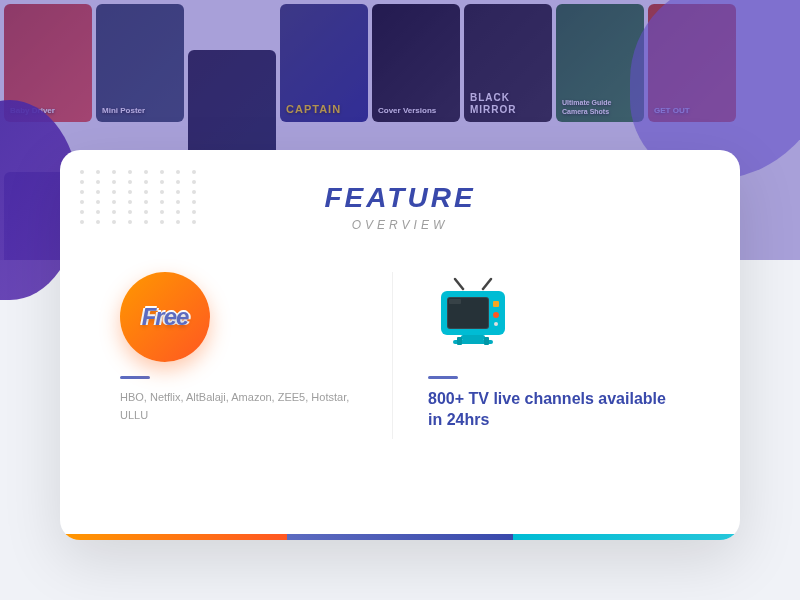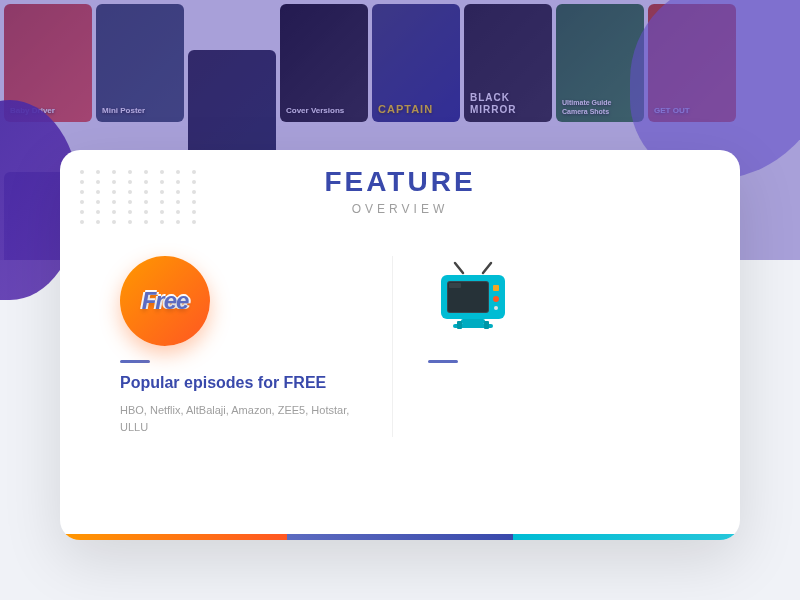--- a/index.html
+++ b/index.html
@@ -132,23 +132,24 @@
 
     .dot {
       width: 4px;
       height: 4px;
       background: #e0e0e0;
       border-radius: 50%;
     }
 
     .card-header {
       text-align: center;
-      padding: 16px 20px 20px;
+      padding: 32px 20px 20px;
       position: relative;
       z-index: 2;
+      font-style: italic;
     }
 
     .feature-title {
       font-size: 28px;
       font-weight: 800;
       color: #3949ab;
       letter-spacing: 3px;
       text-transform: uppercase;
     }
 
@@ -273,27 +274,27 @@
     <span class="movie-title">Baby Driver</span>
   </div>
   <div class="movie-card mc2">
     <div class="movie-card-inner"></div>
     <span class="movie-title">Mini Poster</span>
   </div>
   <div class="movie-card mc3">
     <div class="movie-card-inner"></div>
     <span class="movie-title">Amélie</span>
   </div>
+  <div class="movie-card mc4">
+    <div class="movie-card-inner"></div>
+    <span class="movie-title" style="font-size:11px; letter-spacing:1px; color:#ffd700;">CAPTAIN</span>
+  </div>
   <div class="movie-card mc5">
     <div class="movie-card-inner"></div>
     <span class="movie-title">Cover Versions</span>
-  </div>
-  <div class="movie-card mc4">
-    <div class="movie-card-inner"></div>
-    <span class="movie-title" style="font-size:11px; letter-spacing:1px; color:#ffd700;">CAPTAIN</span>
   </div>
   <div class="movie-card mc5" style="background:linear-gradient(135deg, #111,#222);">
     <div class="movie-card-inner"></div>
     <span class="movie-title" style="font-size:10px; letter-spacing:1px;">BLACK MIRROR</span>
   </div>
   <div class="movie-card mc7">
     <div class="movie-card-inner"></div>
     <span class="movie-title" style="font-size:7px;">Ultimate Guide Camera Shots</span>
   </div>
   <div class="movie-card mc8">
@@ -391,21 +392,20 @@
     <div class="feature-subtitle">OVERVIEW</div>
   </div>
 
   <div class="features-row">
 
     <div class="feature-item">
       <div class="free-icon">
         <span class="free-text">Free</span>
       </div>
       <div class="separator-line"></div>
-      <div class="feature-heading">Popular episodes for FREE</div>
       <div class="feature-desc">HBO, Netflix, AltBalaji, Amazon, ZEE5, Hotstar, ULLU</div>
     </div>
 
     <div class="feature-item">
       <div class="tv-icon-wrap">
         <svg class="tv-svg" viewBox="0 0 80 80" xmlns="http://www.w3.org/2000/svg">
 
           <line x1="30" y1="12" x2="22" y2="2" stroke="#444" stroke-width="2.5" stroke-linecap="round"></line>
           <line x1="50" y1="12" x2="58" y2="2" stroke="#444" stroke-width="2.5" stroke-linecap="round"></line>
 
@@ -422,20 +422,21 @@
           <circle cx="63" cy="47" r="2" fill="#e0e0e0"></circle>
 
           <rect x="28" y="58" width="24" height="5" rx="2" fill="#00acc1"></rect>
           <rect x="20" y="63" width="40" height="4" rx="2" fill="#00acc1"></rect>
 
           <rect x="24" y="60" width="5" height="8" rx="1" fill="#0097a7"></rect>
           <rect x="51" y="60" width="5" height="8" rx="1" fill="#0097a7"></rect>
         </svg>
       </div>
       <div class="separator-line"></div>
+      <div class="feature-heading">800+ TV live channels available in 24hrs</div>
     </div>
 
   </div>
 
   <div class="bottom-bar">
     <div class="bar-segment-orange"></div>
     <div class="bar-segment-blue"></div>
     <div class="bar-segment-cyan"></div>
   </div>
 

